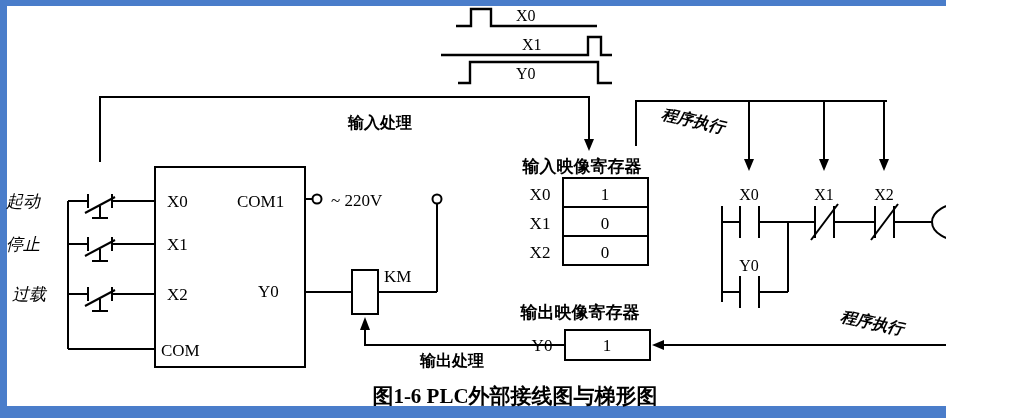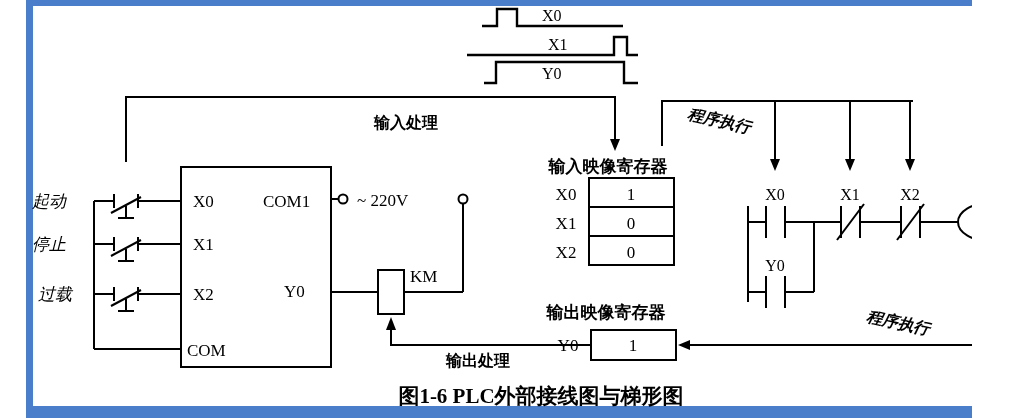--- a/index.html
+++ b/index.html
@@ -1,16 +1,16 @@
 <!DOCTYPE html>
 <html><head>
 <meta charset="utf-8">
 <style>
   html,body{margin:0;padding:0;}
-  .stage{position:relative;width:946px;height:418px;background:#4a7dca;overflow:hidden;margin-left:26px;}
+  .stage{position:relative;width:946px;height:418px;background:#4a7dca;overflow:hidden;}
   svg{position:absolute;left:0;top:0;}
   svg text{font-family:"Liberation Serif","DejaVu Serif",serif;fill:#000;}
   .w{fill:none;stroke:#000;stroke-width:2;}
   .wv{fill:none;stroke:#000;stroke-width:2.4;}
   .box{fill:#fff;stroke:#000;stroke-width:2;}
   .ah{fill:#000;stroke:none;}
   .t{font-size:17px;}
   .tb{font-size:17px;font-weight:bold;}
   .ts{font-size:16px;}
   .tsb{font-size:16px;font-weight:bold;}

